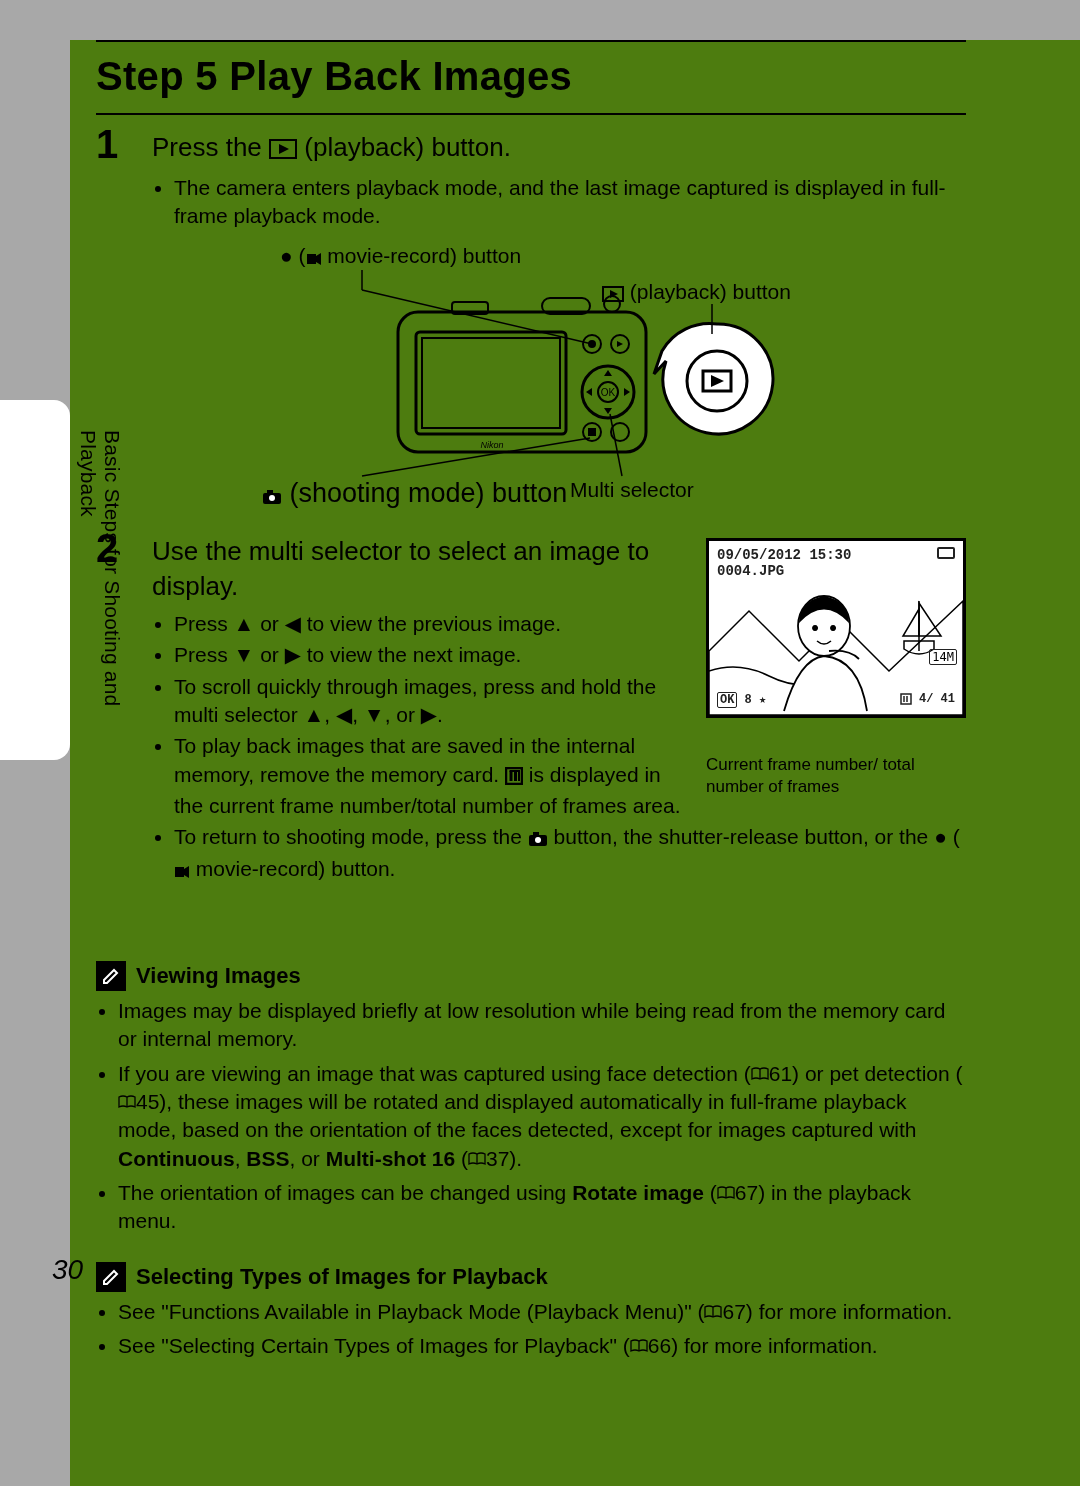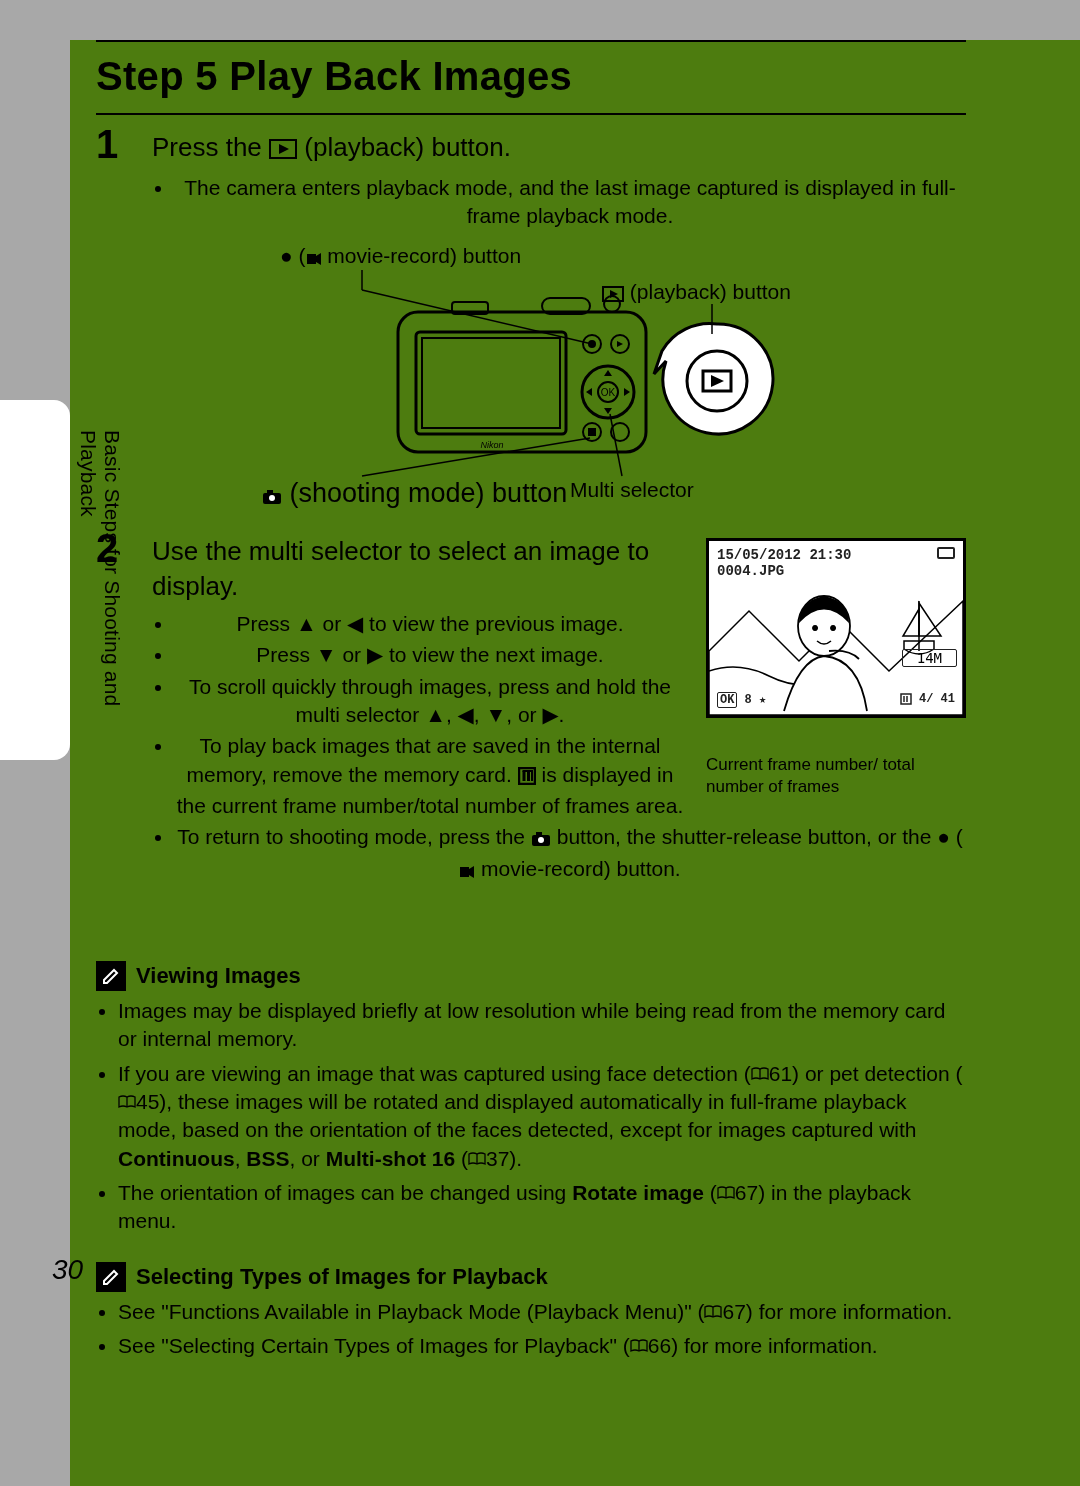--- a/index.html
+++ b/index.html
@@ -92,21 +92,21 @@
     line-height: 1.35;
   }
   ul.bul {
     margin: 6px 0 0 0;
     padding-left: 22px;
   }
   ul.bul > li {
     font-size: 21px;
     line-height: 1.35;
     padding-bottom: 3px;
-    text-align: center;
+    text-align: left;
   }
   .diagram-block {
     position: relative;
     height: 280px;
     margin: 10px 0 4px 110px;
     width: 620px;
   }
   .label-top-left {
     position: absolute;
     left: 18px; top: 0;
@@ -370,25 +370,25 @@
               <path d="M195 108 Q210 118 225 108 L225 100 L195 100 Z" fill="none" stroke="#000" stroke-width="1.5"></path>
 
               <ellipse cx="115" cy="85" rx="26" ry="30" fill="#fff" stroke="#000" stroke-width="1.8"></ellipse>
               <path d="M90 82 Q115 55 140 82 Q140 60 115 55 Q90 60 90 82 Z" fill="#000"></path>
               <path d="M120 110 Q140 108 150 118" fill="none" stroke="#000" stroke-width="1.8"></path>
               <path d="M75 170 Q90 118 115 115 Q150 118 158 170" fill="#fff" stroke="#000" stroke-width="1.8"></path>
               <path d="M106 90 a3 3 0 1 1 0.1 0 M124 90 a3 3 0 1 1 0.1 0" fill="#000"></path>
               <path d="M108 100 Q115 106 122 100" fill="none" stroke="#000" stroke-width="1.5"></path>
             </svg>
             <div class="osd-top">
-              <div>15/05/2012 21:30</div>
+              <div>09/05/2012 15:30</div>
               <div>0004.JPG</div>
             </div>
             <div class="osd-icon-r"></div>
-            <div style="position:absolute;right:6px;top:108px;border:1.5px solid #222;border-radius:2px;font-family:monospace;font-size:14px;padding:0 14px;">14M</div>
+            <div style="position:absolute;right:6px;top:108px;border:1.5px solid #222;border-radius:2px;font-family:monospace;font-size:12px;padding:0 2px;">14M</div>
             <div class="osd-bot">
               <span><span style="border:1.5px solid #222;border-radius:2px;padding:0 2px;">OK</span> <span>8</span> <span>★</span></span>
               <span>
                 <span class="icon-inline"><svg width="12" height="12">
                       <rect x="1" y="1" width="10" height="10" fill="none" stroke="#222" stroke-width="1.5"></rect>
                       <line x1="4" y1="3" x2="4" y2="9" stroke="#222" stroke-width="1.5"></line>
                       <line x1="7" y1="3" x2="7" y2="9" stroke="#222" stroke-width="1.5"></line>
                     </svg></span>
                  <span>4</span><span>/</span>  <span>41</span>
               </span>

